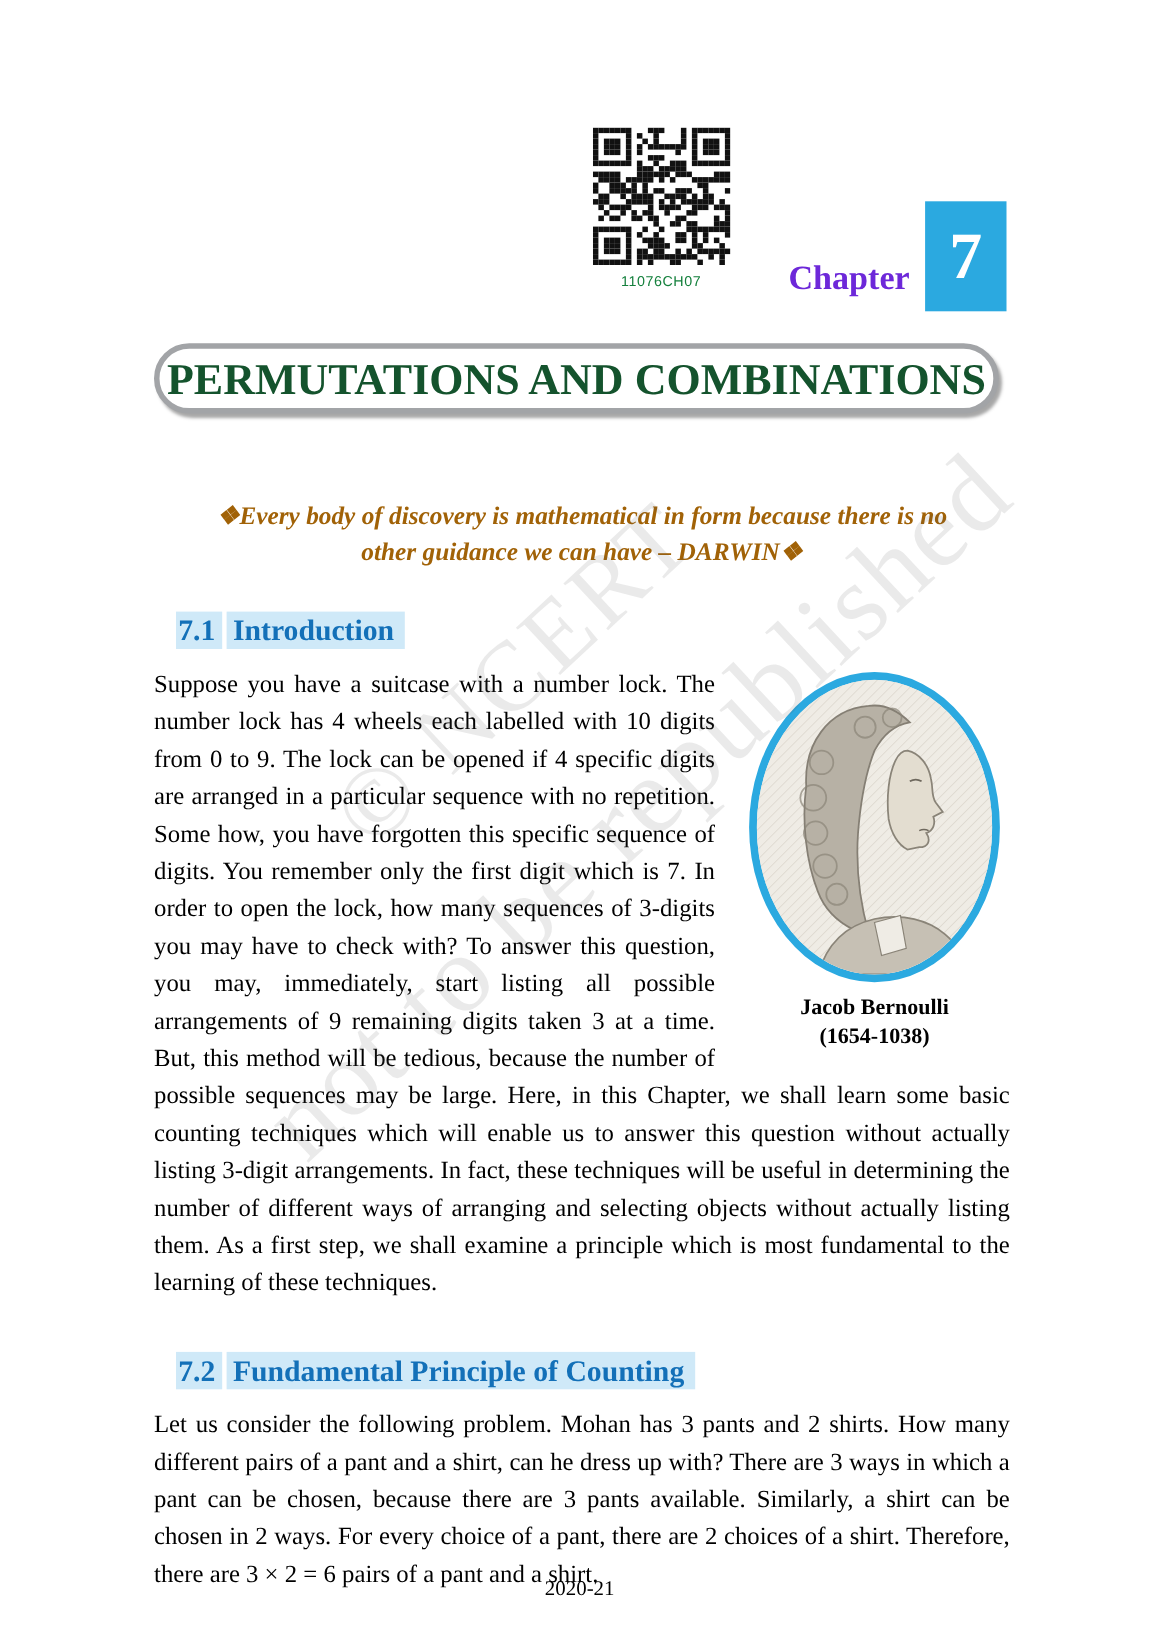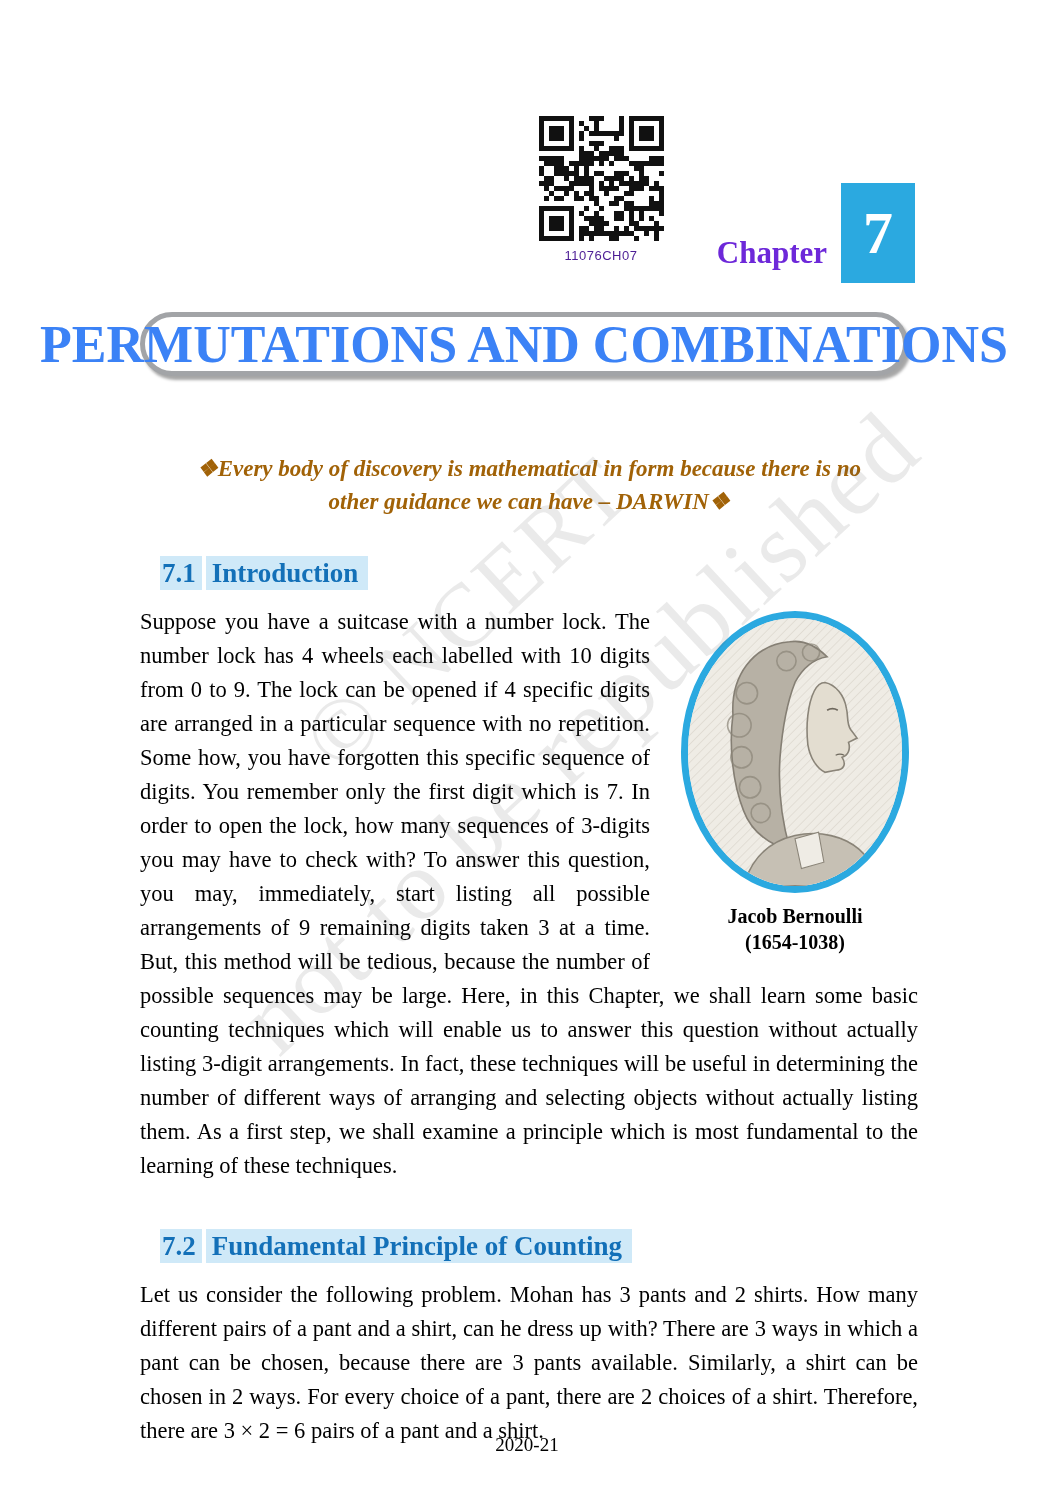--- a/index.html
+++ b/index.html
@@ -4,33 +4,33 @@
 <style>
   html,body { margin:0; padding:0; background:#ffffff; }
   .page {
     position:relative; width:1050px; height:1500px; background:#ffffff;
     overflow:hidden; font-family:"Liberation Serif", serif; color:#000;
   }
 
   
   .qr-block { position:absolute; top:116px; left:537px; width:128px; text-align:center; }
   .qr-svg { display:block; margin:0 auto; }
-  .qr-label { margin-top:7px; font-family:"Liberation Sans", sans-serif; font-size:13px; color:#4c1d95; letter-spacing:0.5px; }
+  .qr-label { margin-top:7px; font-family:"Liberation Sans", sans-serif; font-size:13px; color:#15803d; letter-spacing:0.5px; }
 
   .chapter-row { position:absolute; top:183px; right:135px; display:flex; align-items:flex-end; }
   .chapter-label { font-size:31px; font-weight:bold; color:#6d28d9; margin-right:14px; margin-bottom:12px; }
   .chapter-box { width:74px; height:100px; background:#2ba9e0; color:#ffffff; font-size:60px; font-weight:bold;
     display:flex; align-items:center; justify-content:center; }
 
   
   .title-pill { position:absolute; top:312px; left:140px; right:142px; height:54px;
     border:5px solid #a2a4a7; border-radius:44px; background:#ffffff;
     box-shadow:3px 4px 3px rgba(0,0,0,0.35);
     display:flex; align-items:center; justify-content:center; }
-  .title-pill span { font-size:52px; font-weight:bold; color:#3b82f6; white-space:nowrap; }
+  .title-pill span { font-size:40px; font-weight:bold; color:#14532d; white-space:nowrap; }
 
   
   .main { position:absolute; top:452px; left:140px; width:778px; }
 
   .quote { text-align:center; font-style:italic; font-weight:bold; color:#a16207;
     font-size:23px; line-height:33px; margin:0 30px 40px 30px; }
 
   .section-heading { font-size:27px; font-weight:bold; color:#1370b8; margin:28px 0 16px 0;padding-left:20px; }
   .section-heading .hl-num { background:#cfe9f8; padding:2px 6px 2px 2px; margin-right:4px; }
   .section-heading .hl-ttl { background:#cfe9f8; padding:2px 10px 2px 6px; }

